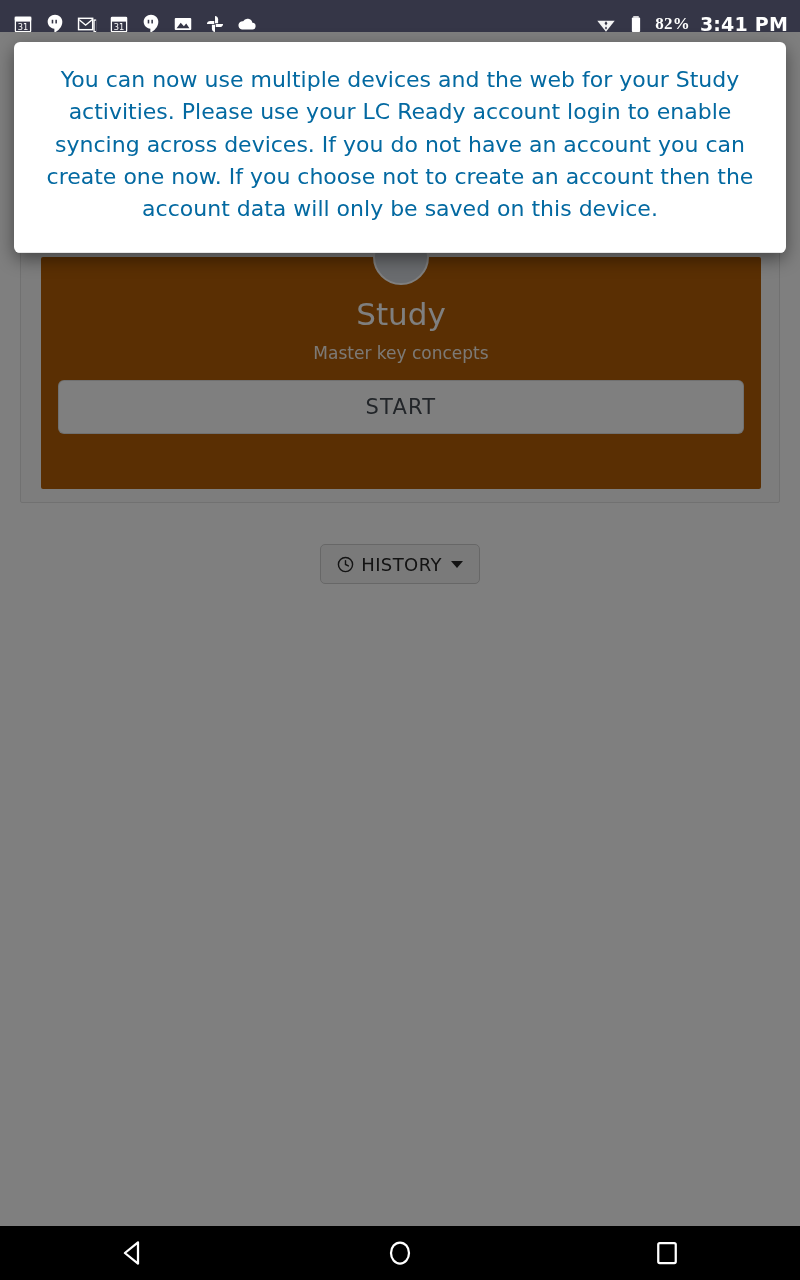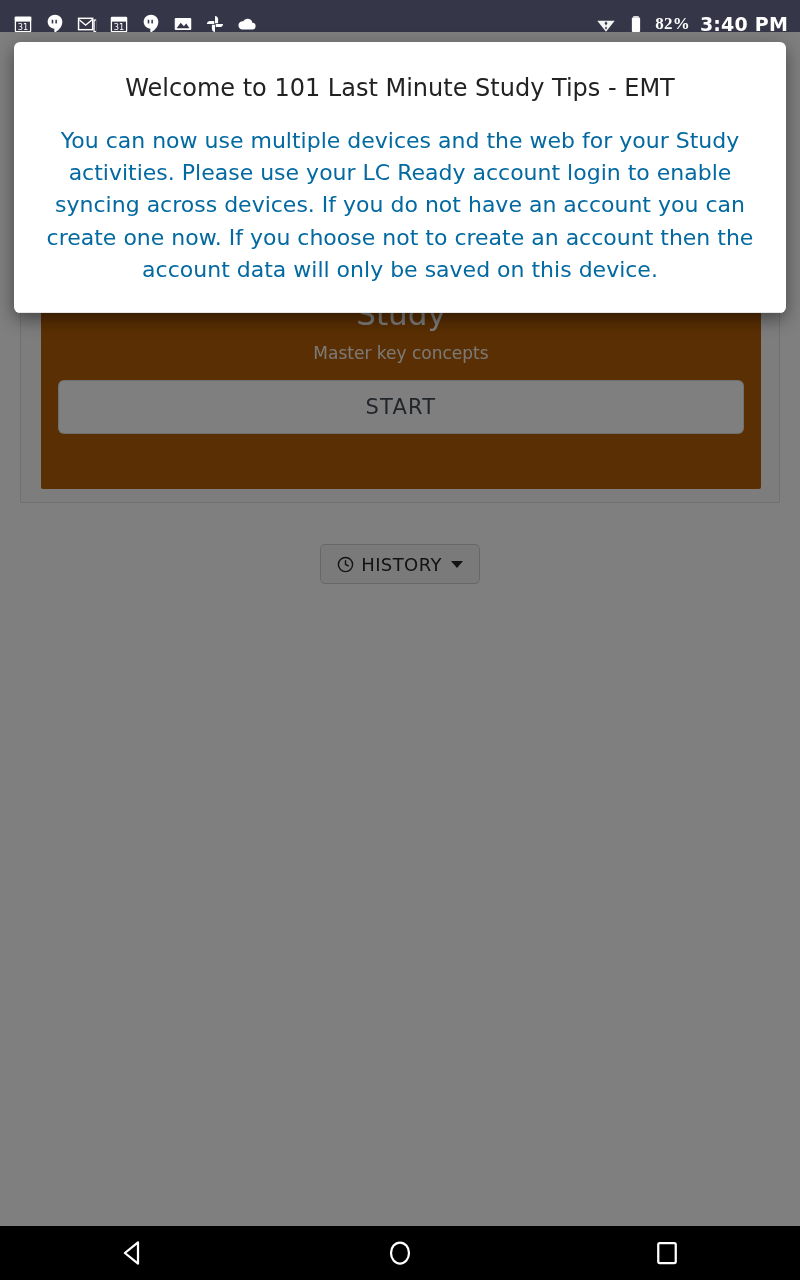--- a/index.html
+++ b/index.html
@@ -251,21 +251,21 @@
       <svg class="sicon" viewBox="0 0 24 24">
         <path d="M2.5 8.5 L12 20.5 L21.5 8.5 Z" fill="#ffffff" opacity=".95"></path>
         <path d="M12 9 L13.6 11.3 L12 13.6 L10.4 11.3 Z" fill="#353647"></path>
         <path d="M12 14.6 L13.2 16.3 L12 18 L10.8 16.3 Z" fill="#353647"></path>
       </svg>
       <svg class="sicon" viewBox="0 0 24 24">
         <rect x="9" y="3.5" width="6" height="1.6" fill="#fff"></rect>
         <rect x="7.5" y="5" width="9" height="15.6" rx="1" fill="#fff"></rect>
       </svg>
       <span id="battery-pct">82%</span>
-      <span id="clock">3:40 PM</span>
+      <span id="clock">3:41 PM</span>
     </div>
   </div>
 
   <div id="app-surface">
     <div id="app-content">
 
       <div id="card-outer">
         <div id="study-card">
           <div id="study-avatar"></div>
           <div id="study-title">Study</div>
@@ -284,21 +284,20 @@
           <span id="history-caret"></span>
         </div>
       </div>
 
     </div>
   </div>
 
   <div id="scrim"></div>
 
   <div id="dialog">
-    <h1 id="dialog-title">Welcome to 101 Last Minute Study Tips - EMT</h1>
     <p id="dialog-message">You can now use multiple devices and the web for your Study activities. Please use your LC Ready account login to enable syncing across devices. If you do not have an account you can create one now. If you choose not to create an account then the account data will only be saved on this device.</p>
     <div id="dialog-divider"></div>
   </div>
 
   <div id="nav-bar">
     <div class="navbtn">
       <svg class="navicon" width="30" height="30" viewBox="0 0 24 24">
         <path d="M16 3.5 L5.5 12 L16 20.5 Z" fill="none" stroke="#ffffff" stroke-width="1.8" stroke-linejoin="round"></path>
       </svg>
     </div>

